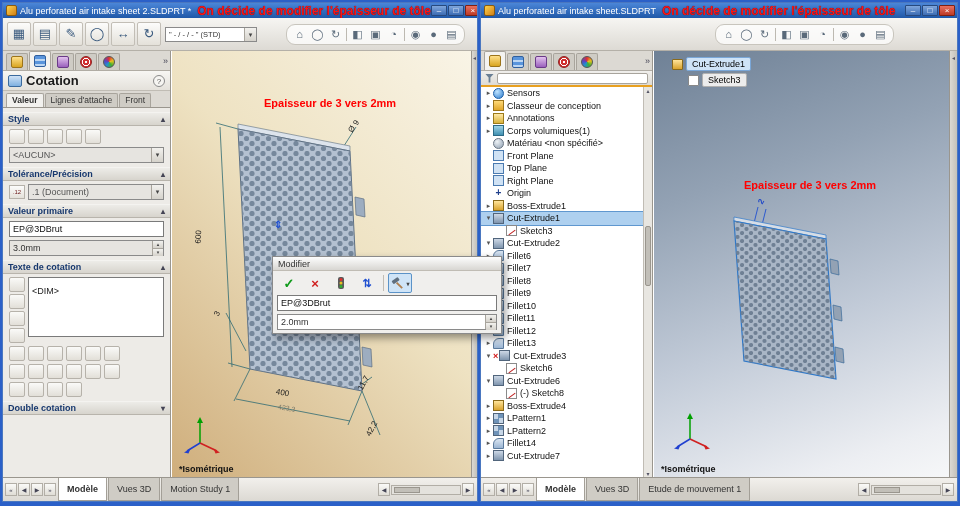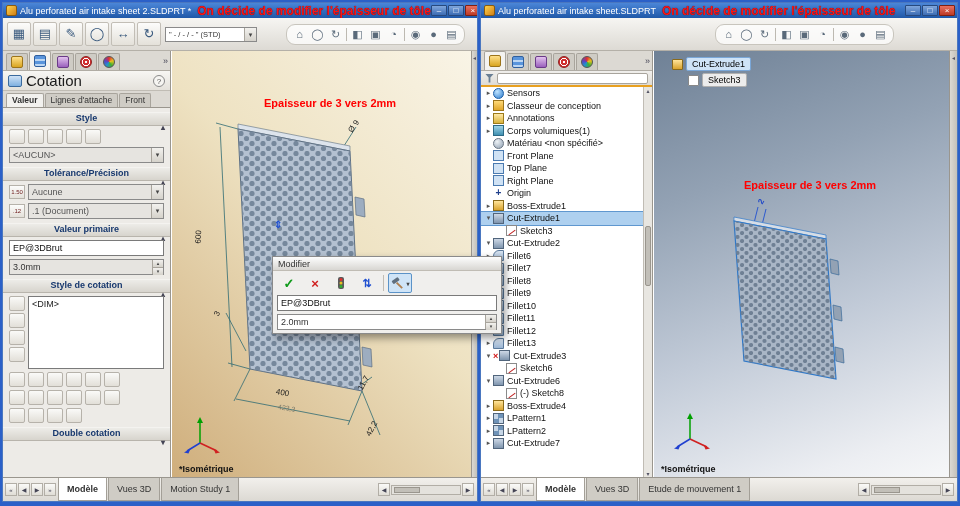--- a/index.html
+++ b/index.html
@@ -55,43 +55,43 @@
   .pt { width:12px; height:12px; border-radius:2px; }
   .pt-featuremanager { background:linear-gradient(#ffe08a,#d9a520); border:1px solid #9c741a; }
   .pt-propertymanager { background:repeating-linear-gradient(#5a95dc 0 3px,#bcd6f2 3px 5px); border:1px solid #2f5f9e; }
   .pt-configurationmanager { background:linear-gradient(#e2c2ee,#9a60bc); border:1px solid #6a3a88; }
   .pt-dimxpertmanager { border-radius:50%; background:radial-gradient(circle,#fff 0 1px,#d03030 1px 3px,#fff 3px 4px,#d03030 4px); border:1px solid #902020; }
   .pt-displaymanager { border-radius:50%; background:conic-gradient(#e03030,#e8c020,#40b030,#2090d0,#6040c0,#e03030); border:1px solid #555; }
   .ovf { margin-left:auto; margin-right:2px; font-size:9px; color:#445; align-self:center; }
   .pm-head { height:20px; flex:none; display:flex; align-items:center; gap:4px; padding:0 5px;
     background:linear-gradient(#f7f6f3,#e4e1db); border-bottom:1px solid #c0bcb4; }
   .pm-head-ic { width:14px; height:12px; background:linear-gradient(#cfe2f6,#7fb0e0); border:1px solid #3a6a9e; border-radius:2px; }
-  .pm-head-lb { font-size:15px; font-weight:normal; color:#1a1a1a; }
+  .pm-head-lb { font-size:13px; font-weight:bold; color:#1a1a1a; }
   .pm-help { margin-left:auto; width:12px; height:12px; border:1px solid #8a8a8a; border-radius:50%;
     font-size:8px; line-height:11px; text-align:center; color:#555; background:#f6f5f2; }
   .vtabs { height:17px; flex:none; display:flex; align-items:flex-end; padding-left:3px; gap:1px; background:#dcd9d3; border-bottom:1px solid #9a968e; }
   .vtab { font-size:8.5px; color:#333; padding:1px 5px 2px; background:#cfccc5; border:1px solid #a8a49c; border-bottom:none; border-radius:2px 2px 0 0; white-space:nowrap; }
   .vtab.active { background:#f2f1ee; font-weight:bold; }
   .pm-scroll { flex:1; overflow:hidden; }
   .sec-h { height:14px; display:flex; align-items:center; padding:0 5px; margin-top:4px;
     background:linear-gradient(#edece8,#d7d4cd); border-top:1px solid #f4f3f0; border-bottom:1px solid #b8b4ac;
-    font-size:9px; font-weight:bold; color:#17386e;flex-direction:column; }
+    font-size:9px; font-weight:bold; color:#17386e; }
   .sec-h .chev { margin-left:auto; font-size:8px; color:#445; }
   .badge { min-width:16px; height:14px; flex:none; font-size:6px; line-height:13px; text-align:center; color:#702020;
     background:linear-gradient(#fcfcfb,#e4e1da); border:1px solid #b6b2aa; }
   .input { height:16px; background:#fff; border:1px solid #7a7a7a; font-size:9px; color:#111; display:flex; align-items:center; padding-left:3px; flex:1; }
   .spin { display:flex; flex:1; height:16px; border:1px solid #8a8a8a; background:#e6e4e0; }
   .spin.white { background:#fff; }
   .spin-t { flex:1; font-size:9px; color:#333; display:flex; align-items:center; padding-left:3px; }
   .spin-b { width:11px; flex:none; display:flex; flex-direction:column; border-left:1px solid #a8a49c; }
   .spin-b span { flex:1; font-size:5px; line-height:7px; text-align:center; color:#444; background:linear-gradient(#f2f1ee,#d5d2cb); }
   .spin-b span + span { border-top:1px solid #a8a49c; }
   .dimtext-row { display:flex; gap:3px; margin:3px 6px; }
   .dtcol { display:flex; flex-direction:column; gap:2px; }
-  .dimtext-area { flex:1; height:73px; background:#fff; border:1px solid #7a7a7a; font-size:9px; color:#222; padding:2px 3px; }
+  .dimtext-area { flex:1; height:60px; background:#fff; border:1px solid #7a7a7a; font-size:9px; color:#222; padding:8px 3px; }
 
   
   .body { flex:1; display:flex; overflow:hidden; position:relative; }
   .viewport { position:relative; overflow:hidden; border-left:1px solid #fff; }
   .vp-left { width:302px; background:linear-gradient(225deg,#f9f4e6 0%, #eee2c2 45%, #cfae7c 100%); }
   .vp-right { width:298px; background:linear-gradient(160deg,#6f8196 0%, #93a2b4 30%, #c2cbd8 62%, #eceef2 90%, #f6f7f8 100%); }
   .edge-strip { flex:none; background:linear-gradient(90deg,#dcd9d3,#c4c1ba); border-left:1px solid #9a968e;
     font-size:6px; color:#556; text-align:center; padding-top:3px; }
   .es-l { width:6px; } .es-r { width:8px; }
   .plate-svg { position:absolute; left:0; top:0; pointer-events:none; }
@@ -269,27 +269,20 @@
               <span class="combo-t">&lt;AUCUN&gt;</span>
               <span class="combo-a">▾</span>
             </span>
           </div>
 
           <div class="sec-h">
             <span>Tolérance/Précision</span>
             <span class="chev">▴</span>
           </div>
           <div class="row">
-            <span class="badge">1.50</span>
-            <span class="combo disabled" style="flex:1">
-              <span class="combo-t">Aucune</span>
-              <span class="combo-a">▾</span>
-            </span>
-          </div>
-          <div class="row">
             <span class="badge">.12</span>
             <span class="combo disabled" style="flex:1">
               <span class="combo-t">.1 (Document)</span>
               <span class="combo-a">▾</span>
             </span>
           </div>
 
           <div class="sec-h">
             <span>Valeur primaire</span>
             <span class="chev">▴</span>
@@ -301,21 +294,21 @@
             <span class="spin">
               <span class="spin-t">3.0mm</span>
               <span class="spin-b">
                 <span>▴</span>
                 <span>▾</span>
               </span>
             </span>
           </div>
 
           <div class="sec-h">
-            <span>Style de cotation</span>
+            <span>Texte de cotation</span>
             <span class="chev">▴</span>
           </div>
           <div class="dimtext-row">
             <div class="dtcol" id="lw-dtside">
                 <span class="mini"></span>
                 <span class="mini"></span>
                 <span class="mini"></span>
                 <span class="mini"></span>
               </div>
             <div class="dimtext-area">&lt;DIM&gt;</div>
@@ -614,20 +607,25 @@
                 <span class="tico tico-pattern"></span>
                 <span class="tlabel">LPattern1</span>
               </div>
               <div class="trow" style="padding-left: 3px;">
                 <span class="arrow">▸</span>
                 <span class="tico tico-pattern"></span>
                 <span class="tlabel">LPattern2</span>
               </div>
               <div class="trow" style="padding-left: 3px;">
                 <span class="arrow">▸</span>
+                <span class="tico tico-fillet"></span>
+                <span class="tlabel">Fillet14</span>
+              </div>
+              <div class="trow" style="padding-left: 3px;">
+                <span class="arrow">▸</span>
                 <span class="tico tico-cut"></span>
                 <span class="tlabel">Cut-Extrude7</span>
               </div>
             </div>
           <div class="vscroll">
             <span>▴</span>
             <span class="vs-track">
                 <span class="vs-thumb"></span>
               </span>
             <span>▾</span>

